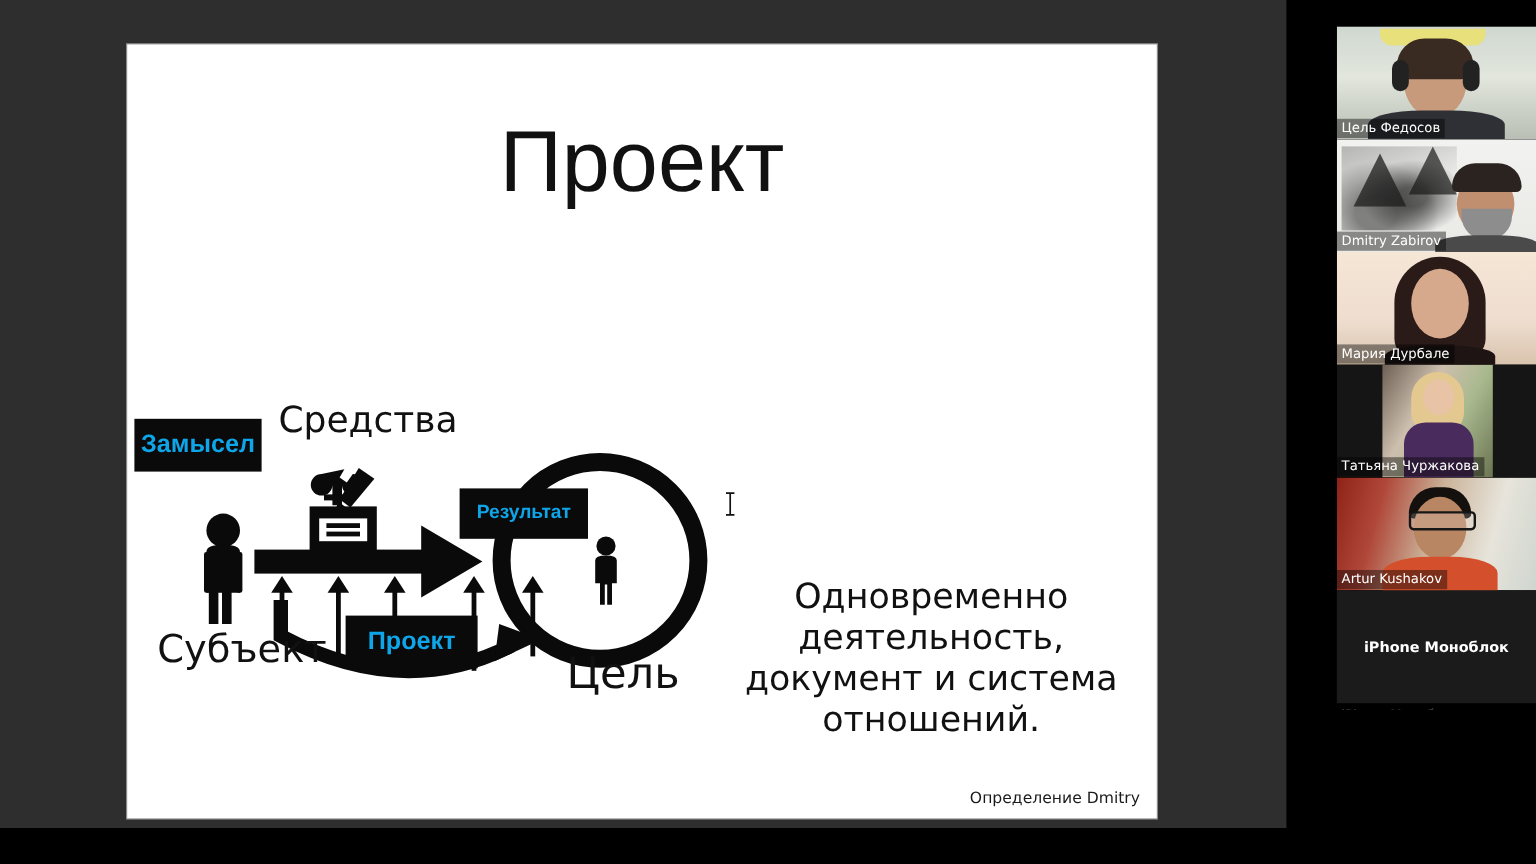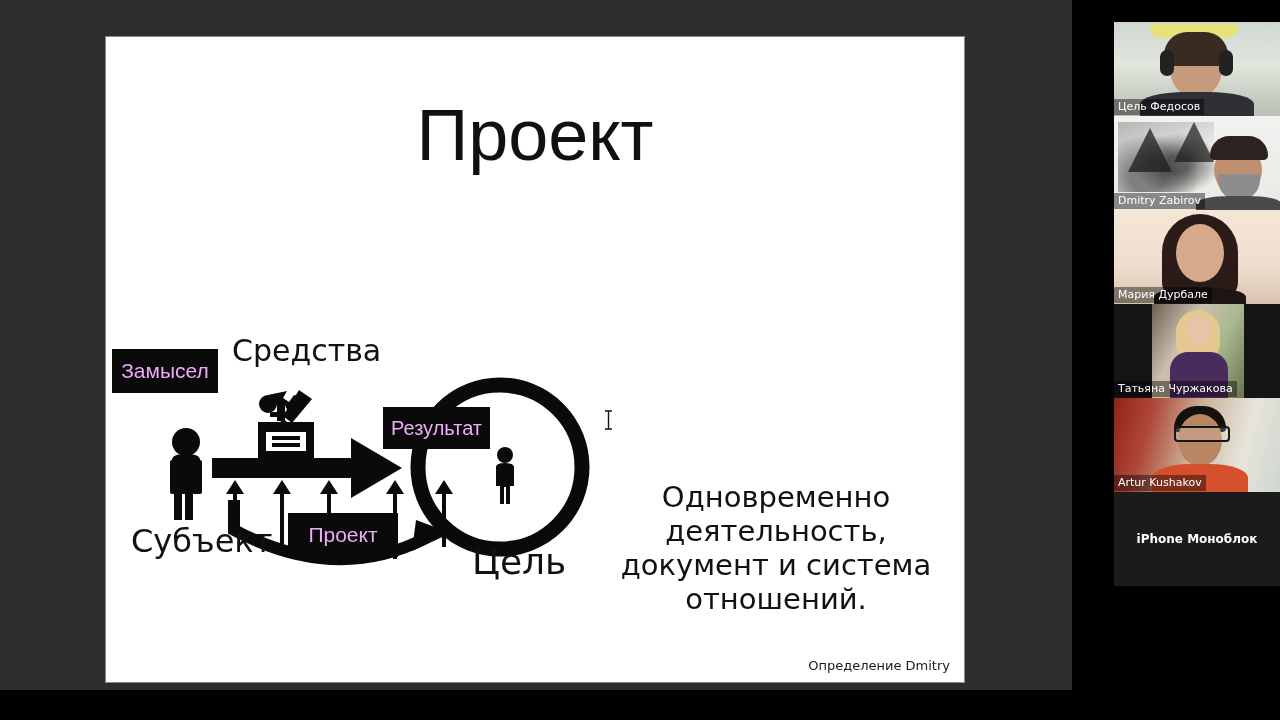--- a/index.html
+++ b/index.html
@@ -96,35 +96,36 @@
 
   .dlabel {
     position: absolute;
     color: #111111;
     font-family: "DejaVu Sans", sans-serif;
     white-space: nowrap;
   }
   .dbox {
     position: absolute;
     background: #0a0a0a;
-    color: #f0abfc;
+    color: #0ea5e9;
     font-family: "Liberation Sans", sans-serif;
     display: flex;
     align-items: center;
     justify-content: center;
     white-space: nowrap;
+    font-weight: bold;
   }
 
   
   #lbl-sredstva { left: 126px; top: 296px; font-size: 30px; }
   #lbl-subject  { left: 25px;  top: 485px; font-size: 32px; }
   #lbl-target   { left: 366px; top: 504px; font-size: 36px; }
 
   #box-zamysel  { left: 6px;   top: 312px; width: 106px; height: 44px; font-size: 21px; }
-  #box-rezultat { left: 277px; top: 370px; width: 107px; height: 42px; font-size: 20px; }
+  #box-rezultat { left: 277px; top: 370px; width: 107px; height: 42px; font-size: 16px; }
   #box-proekt   { left: 182px; top: 476px; width: 110px; height: 44px; font-size: 21px; }
 
   
   #text-cursor {
     position: absolute;
     left: 604px;
     top: 410px;
     width: 9px;
     height: 20px;
     pointer-events: none;

